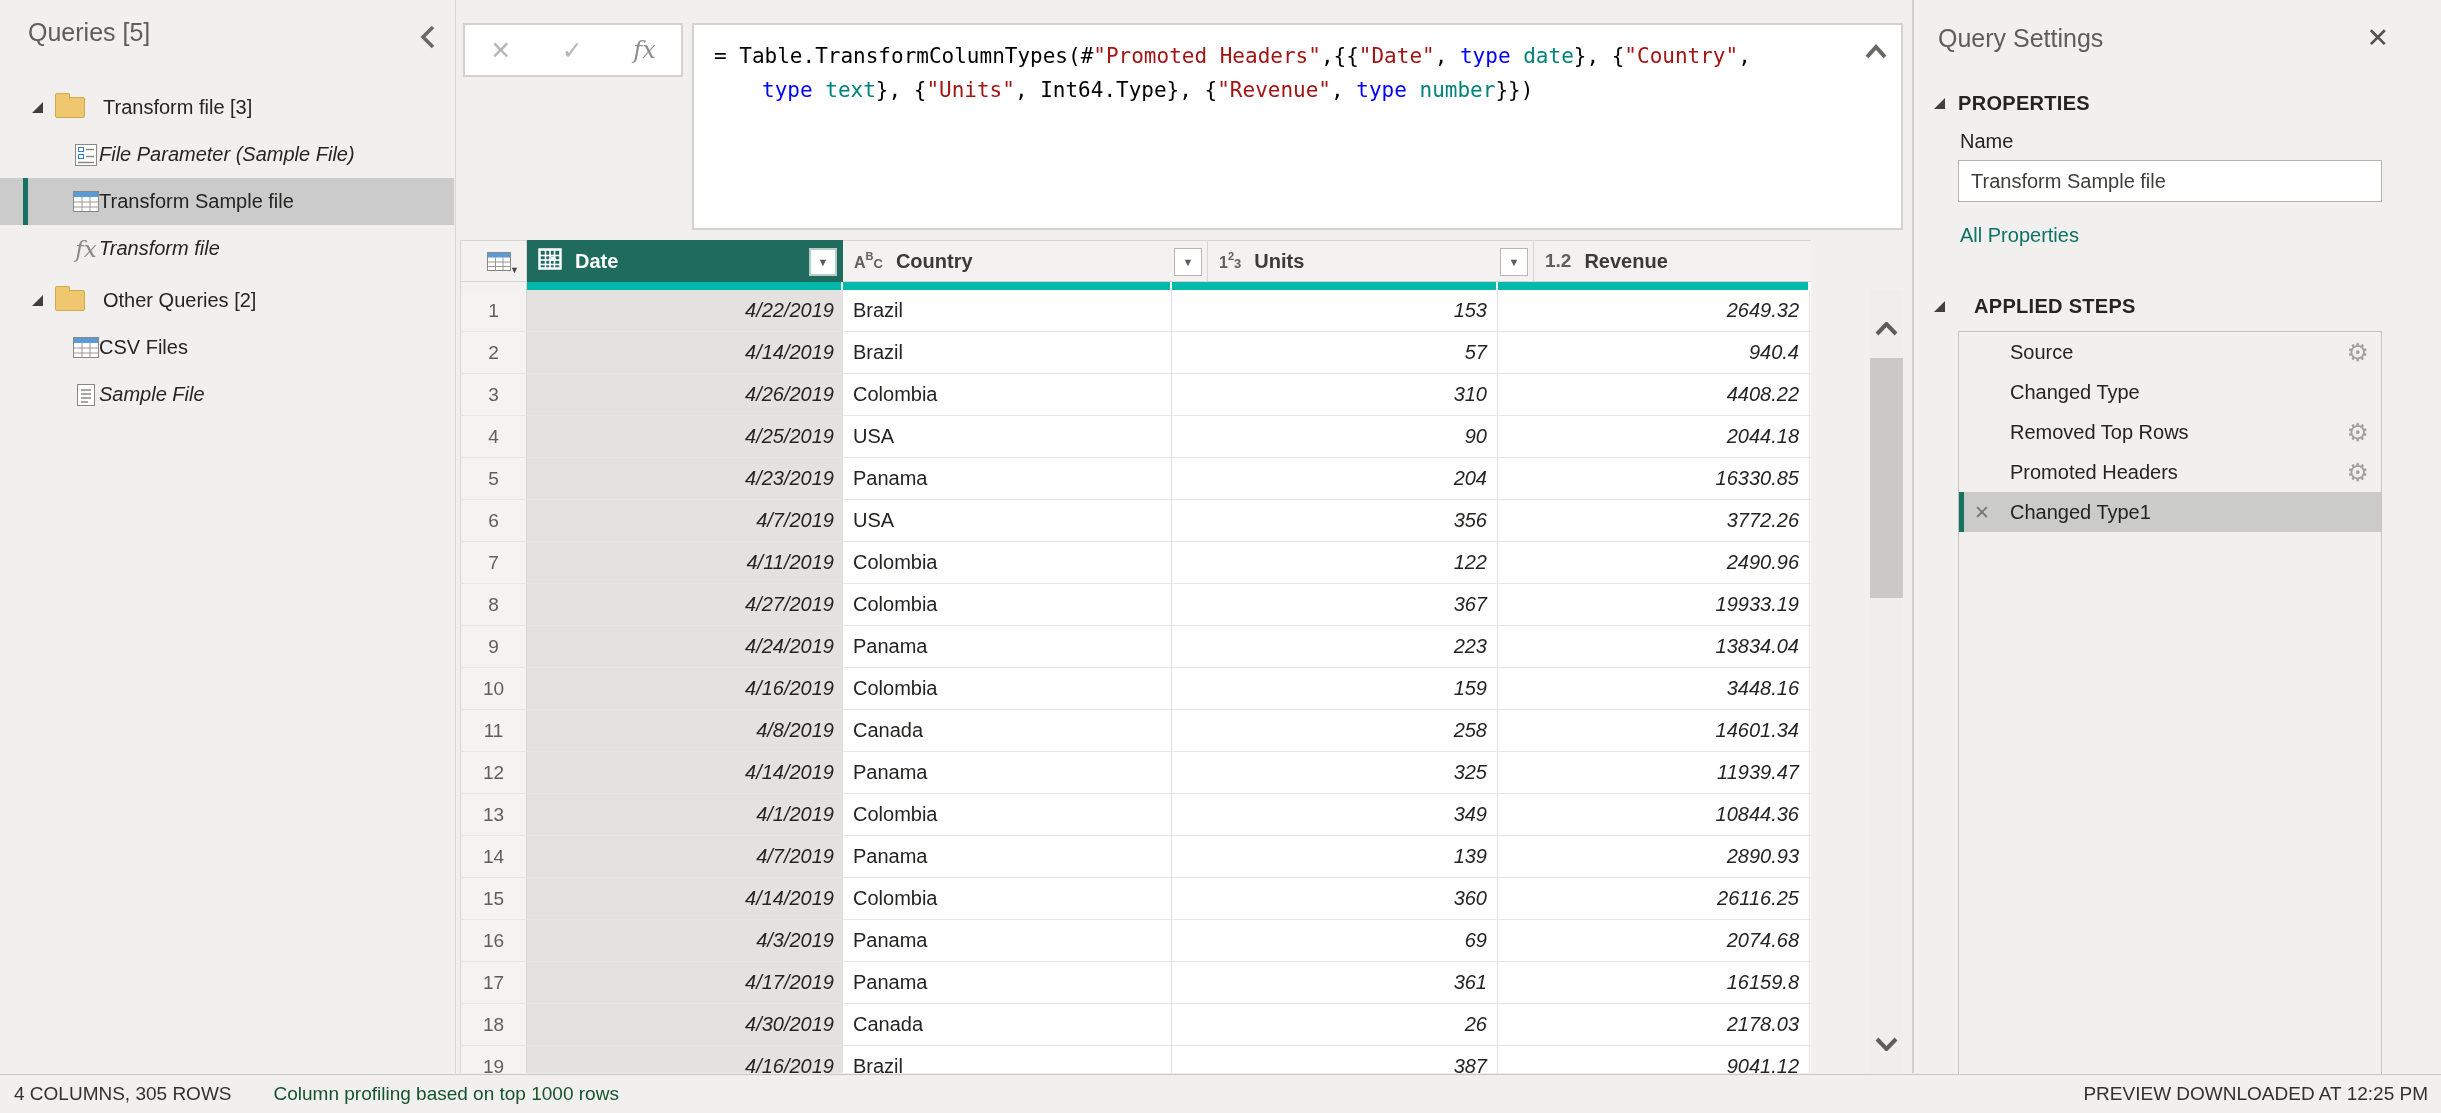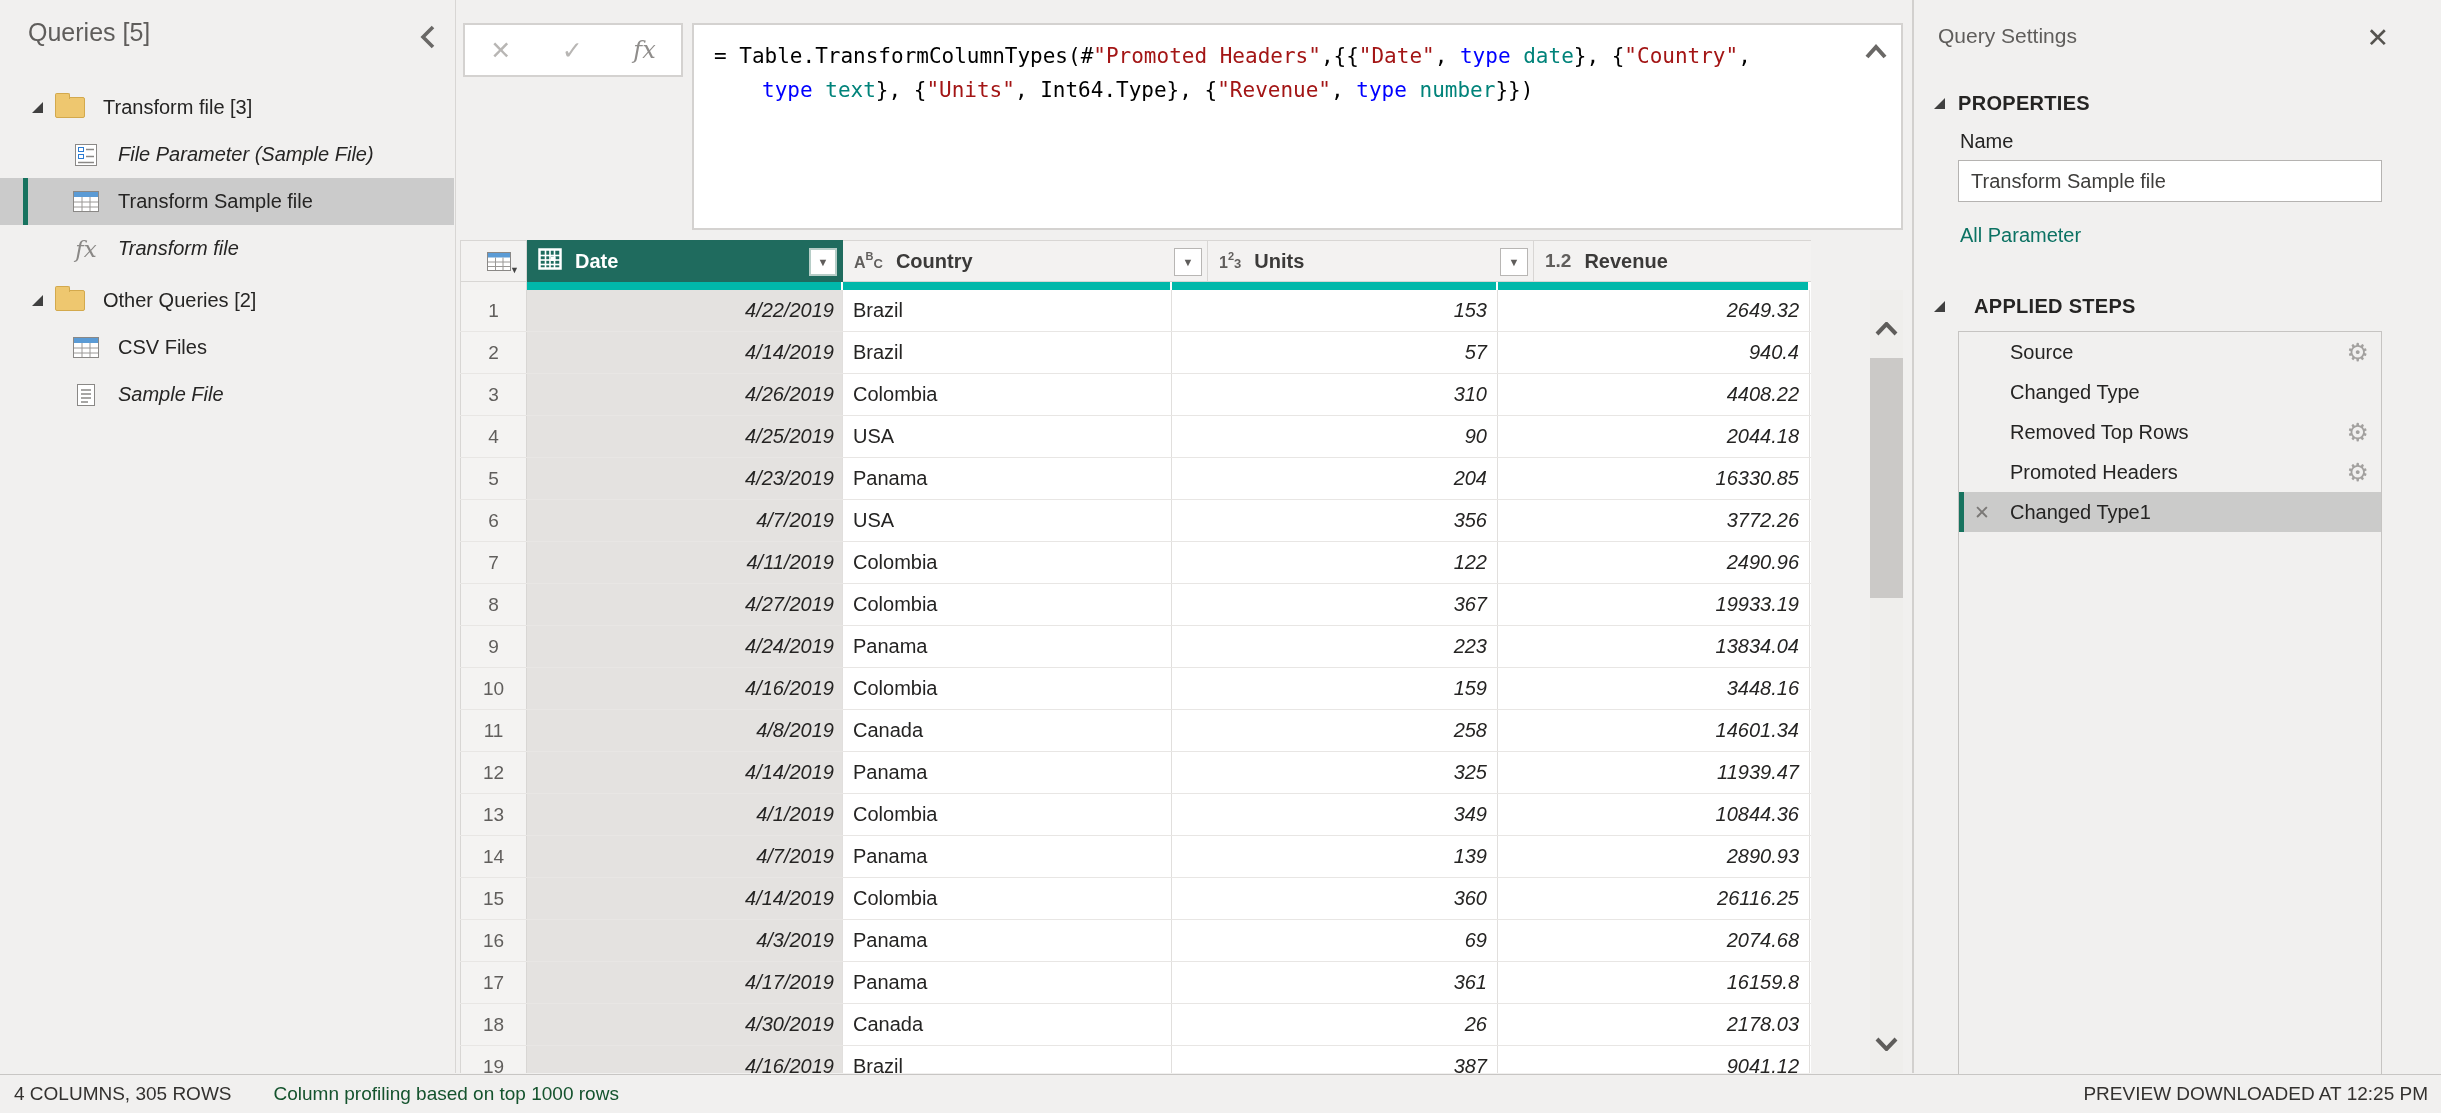--- a/index.html
+++ b/index.html
@@ -14,21 +14,21 @@
   .sb-collapse { position:absolute; right:16px; top:24px; width:22px; height:26px; cursor:pointer; }
   .tree { position:absolute; left:0; top:84px; right:1px; }
   .tree-row { position:relative; height:47px; display:flex; align-items:center; font-size:20px; color:#262524; }
   .tree-row.selected { background:#cbcbcb; }
   .tree-row.selected::before { content:""; position:absolute; left:23px; top:0; width:5px; height:100%; background:var(--selection-bar); }
   .tri { width:11px; height:11px; background:#404040; clip-path:polygon(100% 0,100% 100%,0 100%); margin-left:32px; flex:0 0 auto; }
   .folder { position:relative; width:30px; height:21px; background:#eec76f; border:1px solid #d3a94d; border-radius:2px; margin-left:12px; flex:0 0 auto; }
   .folder::before { content:""; position:absolute; left:-1px; top:-5px; width:13px; height:5px; background:#eec76f; border:1px solid #d3a94d; border-bottom:none; border-radius:2px 2px 0 0; }
   .tree-row.group .label { margin-left:18px; }
   .tree-row.child { padding-left:73px; }
-  .tree-row.child .label { margin-left:19px; }
+  .tree-row.child .label { }
   .tree-row.child.selected { padding-left:73px; }
   .label.italic { font-style:italic; }
   .fx-glyph { font-family:"DejaVu Serif",serif; font-style:italic; color:#8a8886; font-size:23px; width:26px; text-align:center; }
   .tree-icon { width:26px; display:flex; justify-content:center; flex:0 0 auto; }
   
   #fbtns { position:absolute; left:463px; top:23px; width:220px; height:54px; background:#fff; border:2px solid #d4d2d0;
            display:flex; align-items:center; justify-content:space-around; }
   .fbtn { color:#b8b6b4; font-size:25px; cursor:pointer; line-height:1; }
   .fbtn.fx { font-family:"DejaVu Serif",serif; font-style:italic; font-size:24px; color:#8f8d8b; }
   #fbox { position:absolute; left:692px; top:23px; width:1211px; height:207px; background:#fff; border:2px solid #d4d2d0; }
@@ -62,21 +62,21 @@
   .g-cell.date { justify-content:flex-end; background:#e4e2e0; font-style:italic; padding-right:8px; }
   .g-cell.rnum { justify-content:flex-end; font-style:italic; }
   
   #vscroll { position:absolute; left:1870px; top:290px; width:33px; height:783px; background:#efeeec; }
   #vscroll .thumb { position:absolute; left:0; top:68px; width:33px; height:240px; background:#cbc9c7; cursor:pointer; }
   #vscroll .arr { position:absolute; left:5px; cursor:pointer; }
   #vscroll .arr.up { top:32px; } #vscroll .arr.down { bottom:18px; }
   
   #divider { position:absolute; left:1912px; top:0; width:2px; height:1073px; background:#d2d0ce; }
   #settings { position:absolute; left:1914px; top:0; width:527px; height:1073px; }
-  .qs-title { position:absolute; left:24px; top:24px; font-size:21px; color:#5f5d5b; }
+  .qs-title { position:absolute; left:24px; top:24px; font-size:25px; color:#5f5d5b; }
   .qs-close { position:absolute; right:52px; top:22px; font-size:27px; color:#55534f; cursor:pointer; }
   .sec-head { position:absolute; display:flex; align-items:center; }
   .sec-head .tri { margin-left:0; margin-right:13px; }
   .sec-head .txt { font-size:20px; font-weight:bold; color:#252423; letter-spacing:0.3px; }
   #sec-props { left:20px; top:92px; }
   .name-label { position:absolute; left:46px; top:130px; font-size:20px; color:#252423; }
   .name-input { position:absolute; left:44px; top:160px; width:424px; height:42px; border:1px solid #b5b3b1; background:#fff;
                 font-family:"Liberation Sans",sans-serif; font-size:20px; color:#3f3e3c; padding:0 12px; }
   .all-props { position:absolute; left:46px; top:224px; font-size:20px; color:var(--link); cursor:pointer; }
   #sec-steps { left:20px; top:295px;gap:16px; }
@@ -402,21 +402,21 @@
   <aside id="settings">
     <div class="qs-title">Query Settings</div>
     <span class="qs-close">✕</span>
 
     <div class="sec-head" id="sec-props">
       <span class="tri"></span>
       <span class="txt">PROPERTIES</span>
     </div>
     <div class="name-label">Name</div>
     <input class="name-input" type="text" value="Transform Sample file" style="">
-    <div class="all-props">All Parameter</div>
+    <div class="all-props">All Properties</div>
 
     <div class="sec-head" id="sec-steps">
       <span class="tri"></span>
       <span class="txt">APPLIED STEPS</span>
     </div>
     <div id="steps-box">
         <div class="step">
           <span>Source</span>
           <span class="gear">⚙</span>
         </div>

